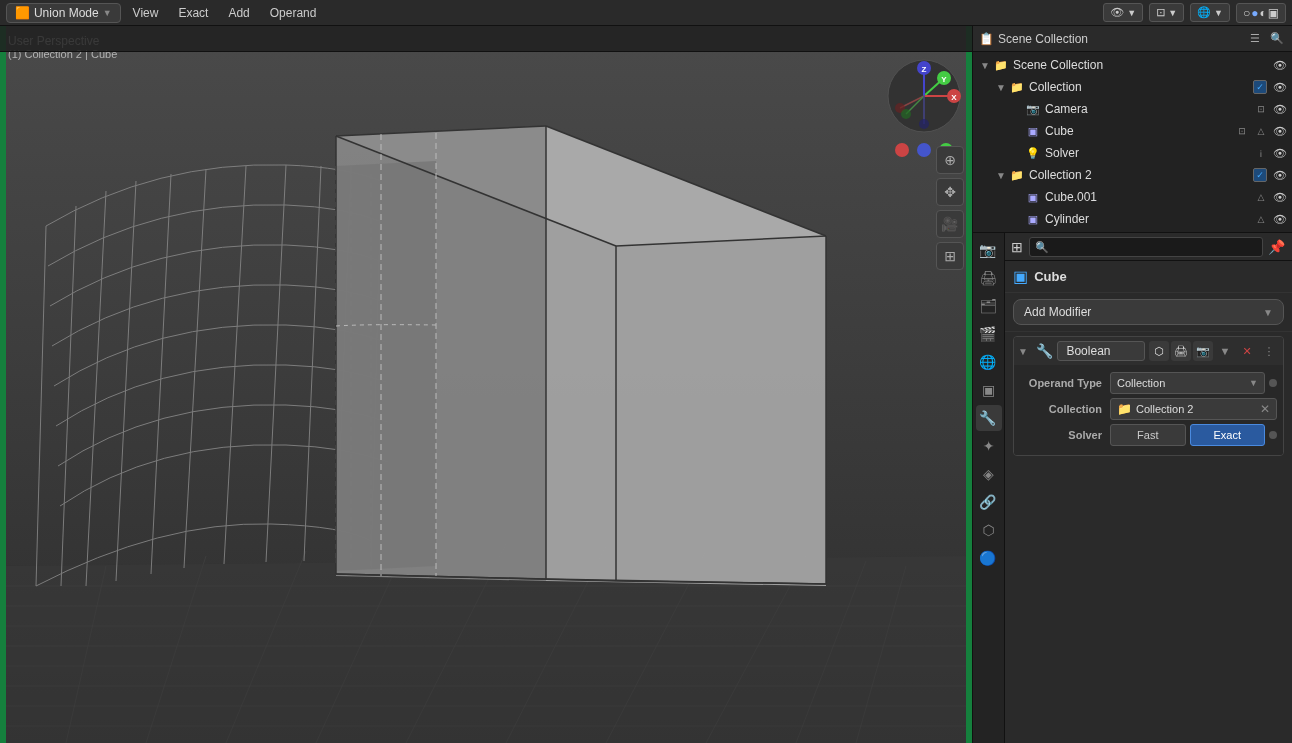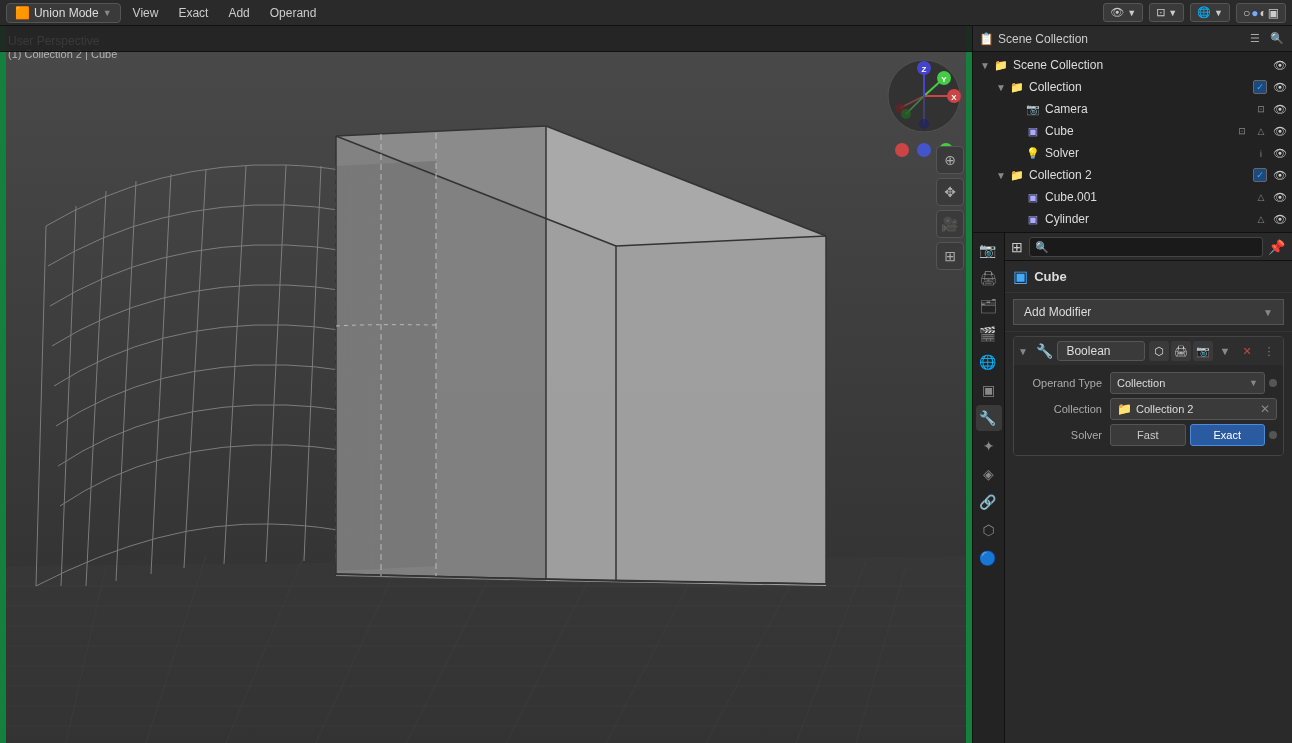--- a/index.html
+++ b/index.html
@@ -338,21 +338,21 @@
 
     
     .add-modifier-row {
       padding: 6px 8px;
       border-bottom: 1px solid #333;
     }
     .add-modifier-btn {
       width: 100%;
       background: #3a3a3a;
       border: 1px solid #555;
-      border-radius: 0;
+      border-radius: 8px;
       height: 26px;
       display: flex;
       align-items: center;
       justify-content: space-between;
       padding: 0 10px;
       cursor: pointer;
       color: #ddd;
       font-size: 12px;
     }
 
@@ -449,20 +449,21 @@
       height: 24px;
       margin-bottom: 2px;
     }
     .prop-row-label {
       width: 90px;
       font-size: 11px;
       color: #aaa;
       text-align: right;
       padding-right: 8px;
       flex-shrink: 0;
+      font-weight: bold;
     }
     .prop-row-value {
       flex: 1;
     }
 
     
     .dropdown-field {
       display: flex;
       align-items: center;
       background: #3a3a3a;

